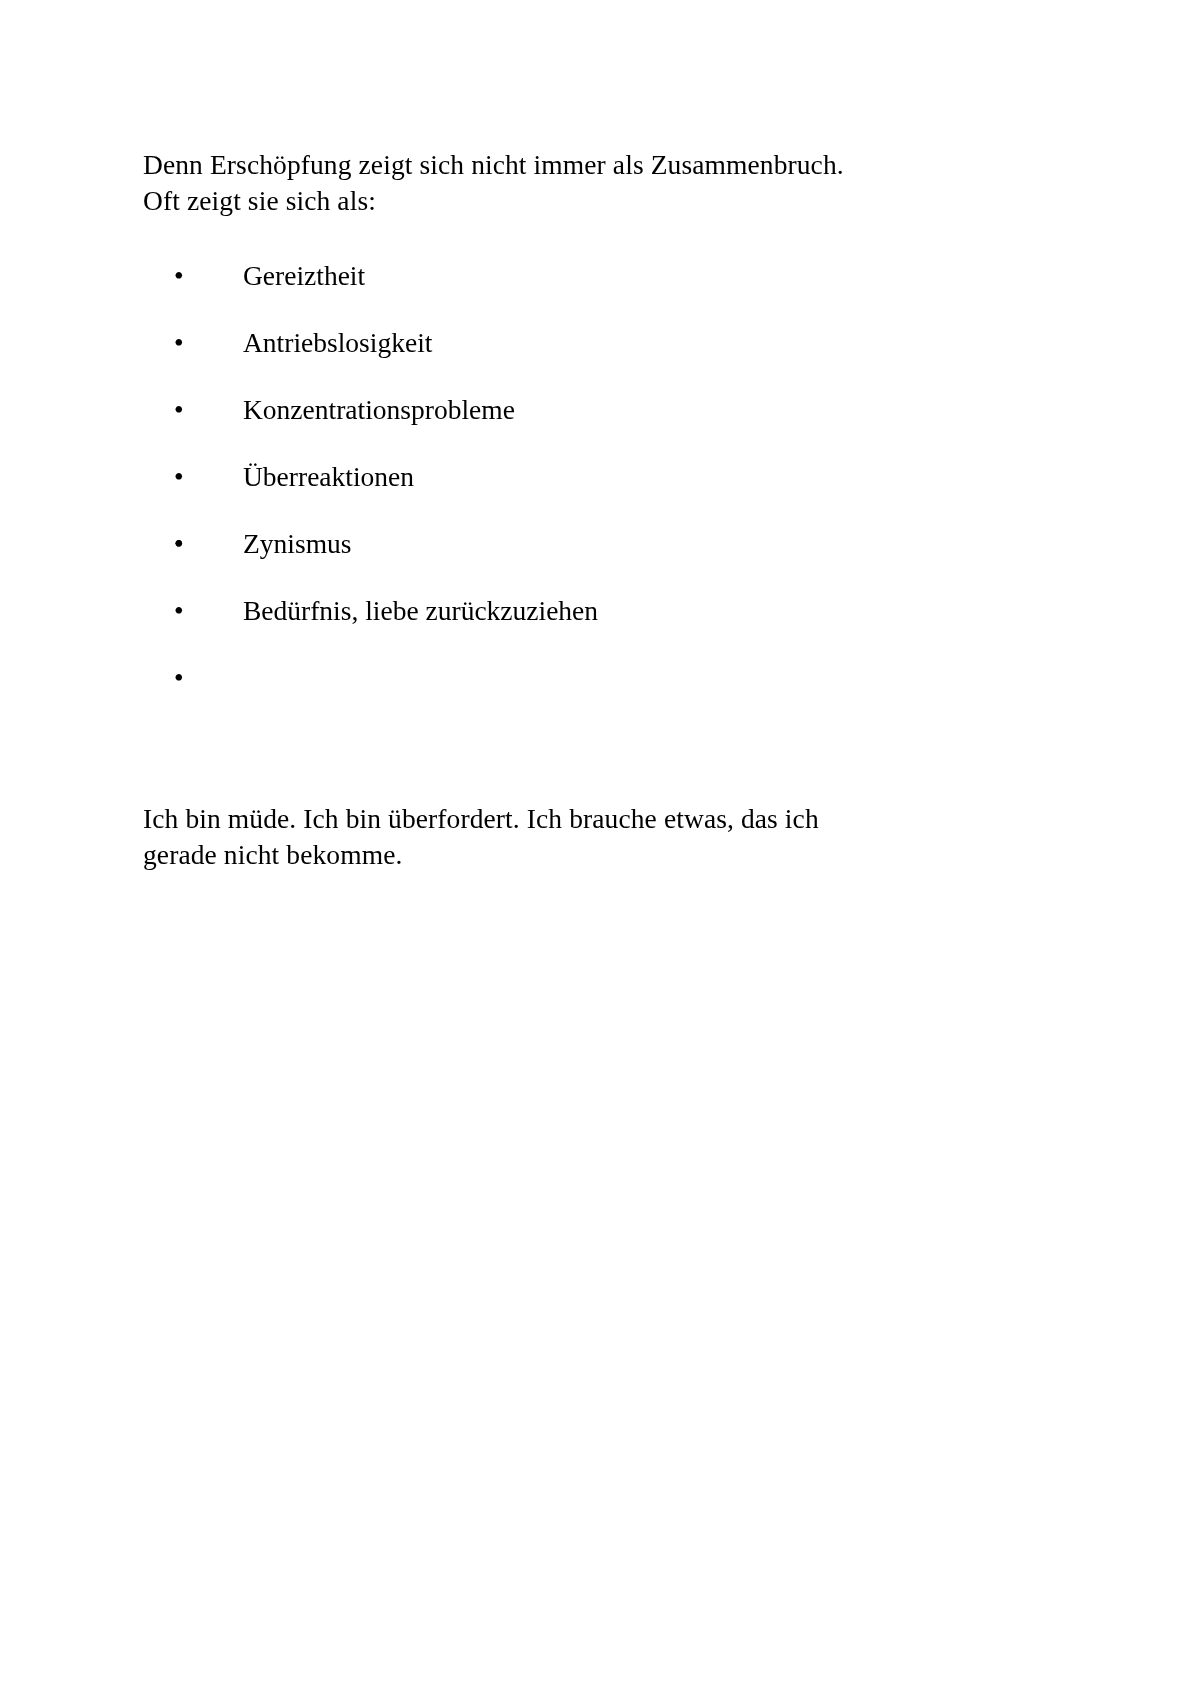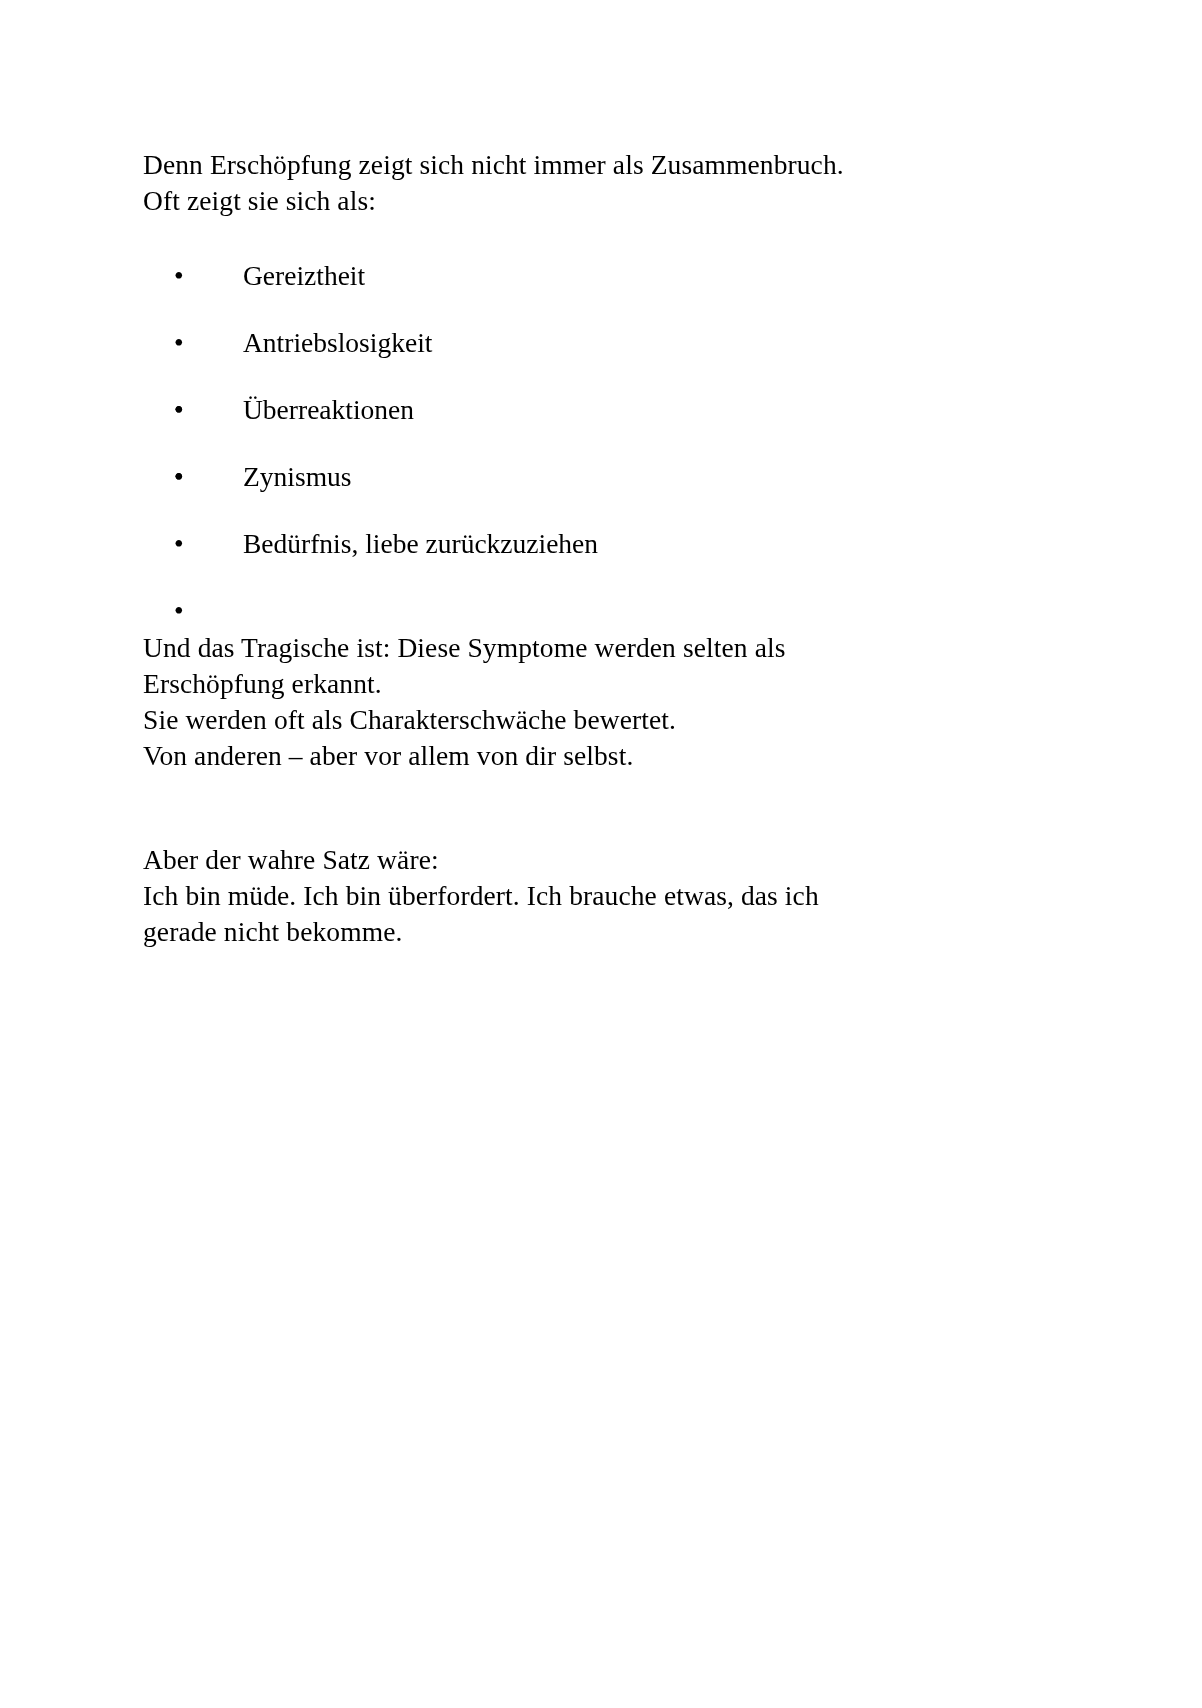--- a/index.html
+++ b/index.html
@@ -89,20 +89,21 @@
       <li class="bullet-item">
         <span class="bullet-dot">•</span>
         <span>Gereiztheit</span>
       </li>
       <li class="bullet-item">
         <span class="bullet-dot">•</span>
         <span>Antriebslosigkeit</span>
       </li>
       <li class="bullet-item">
         <span class="bullet-dot">•</span>
+        <span>Konzentrationsprobleme</span>
       </li>
       <li class="bullet-item">
         <span class="bullet-dot">•</span>
         <span>Überreaktionen</span>
       </li>
       <li class="bullet-item">
         <span class="bullet-dot">•</span>
       </li>
       <li class="bullet-item">
         <span class="bullet-dot">•</span>
@@ -112,32 +113,26 @@
         <span class="bullet-dot">•</span>
         <span>Bedürfnis, liebe zurückzuziehen</span>
       </li>
       <li class="bullet-item">
         <span class="bullet-dot">•</span>
       </li>
     </ul>
 
     <div class="block-gap-lg"></div>
 
-    <p class="para">
-      <span class="nowrapline">Und das Tragische ist: Diese Symptome werden selten als</span><br>
-      <span class="nowrapline">Erschöpfung erkannt.</span><br>
-      <span class="nowrapline">Sie werden oft als Charakterschwäche bewertet.</span><br>
-      <span class="nowrapline">Von anderen – aber vor allem von dir selbst.</span>
-    </p>
 
     <div class="block-gap-md"></div>
 
 
     <div class="block-gap-md"></div>
 
     <p class="para">
-      <span class="nowrapline">Aber der wahre Satz wäre:</span><br>
+      <br>
       <span class="nowrapline">Ich bin müde. Ich bin überfordert. Ich brauche etwas, das ich</span><br>
       <span class="nowrapline">gerade nicht bekomme.</span>
     </p>
 
   </div>
 </div>
 
 </body></html>

